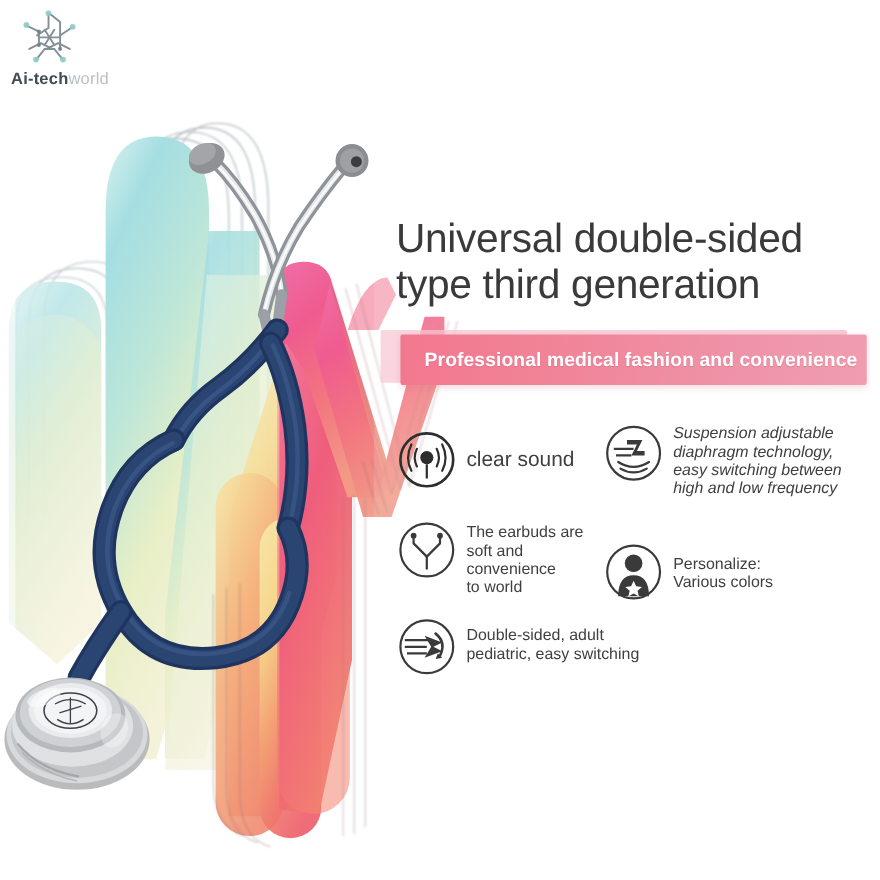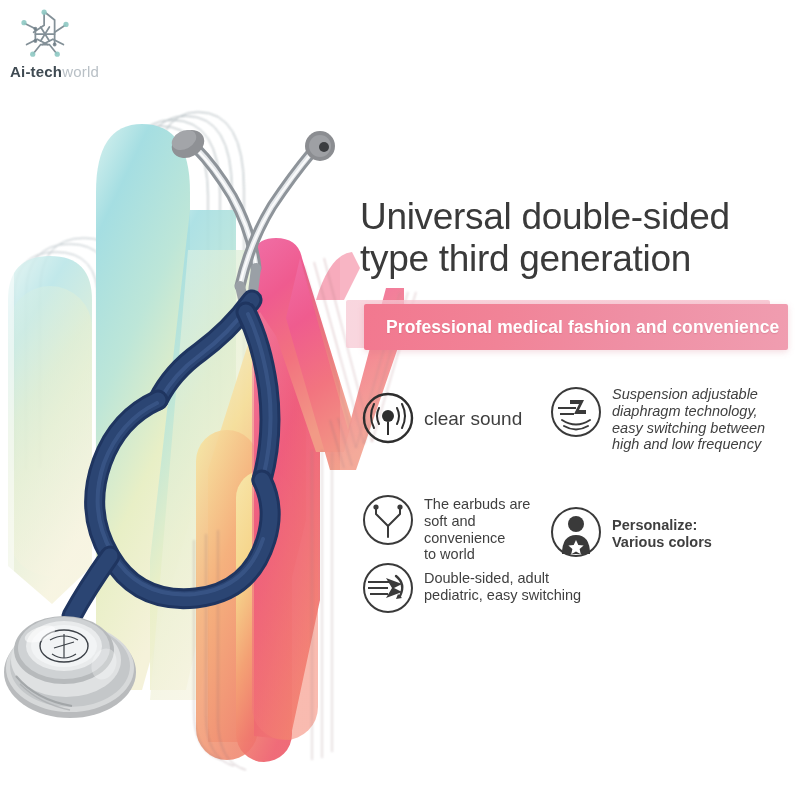--- a/index.html
+++ b/index.html
@@ -55,23 +55,23 @@
   .feat .txt{
     color:#3f3f3f;font-size:14.5px;line-height:1.16;
     padding-left:10px;padding-top:2px;white-space:nowrap;
   }
   .feat .txt span{display:block;}
 
   #feat-clear-sound{left:362px;top:392px;}
   #feat-clear-sound .txt{padding-top:16px;font-size:19px;}
   #feat-suspension{left:550px;top:386px;}
   #feat-suspension .txt{padding-top:0px;font-style:italic;}
-  #feat-earbuds{left:362px;top:494px;}
+  #feat-earbuds{left:362px;top:474px;}
   #feat-earbuds .txt{padding-top:2px;}
-  #feat-personalize{left:550px;top:506px;font-weight:bold;}
+  #feat-personalize{left:550px;top:494px;}
   #feat-personalize .txt{padding-top:11px;}
   #feat-double-sided{left:362px;top:562px;}
   #feat-double-sided .txt{padding-top:8px;}
 </style>
 </head>
 <body>
 
 <div id="stage">
 
   <svg class="art" viewBox="0 0 800 800" xmlns="http://www.w3.org/2000/svg">

